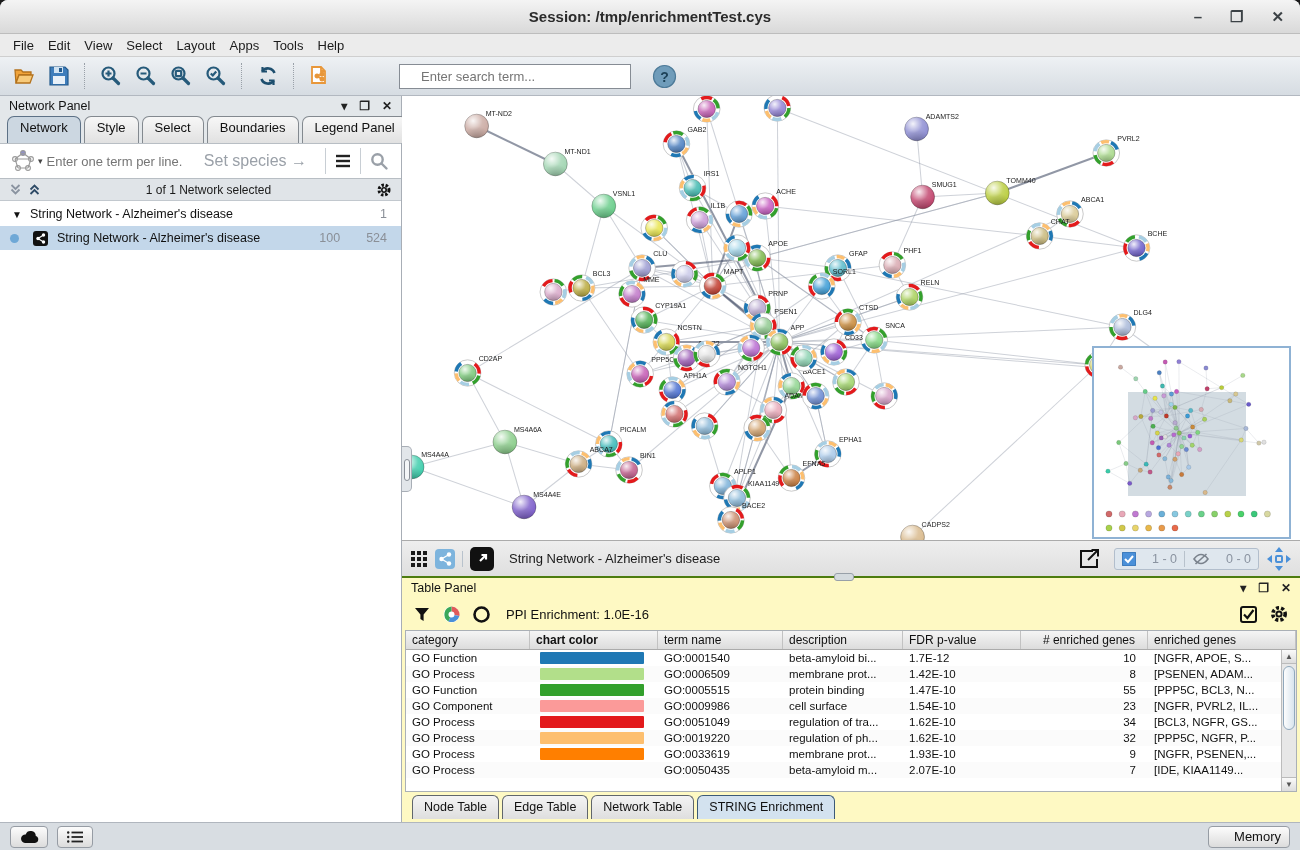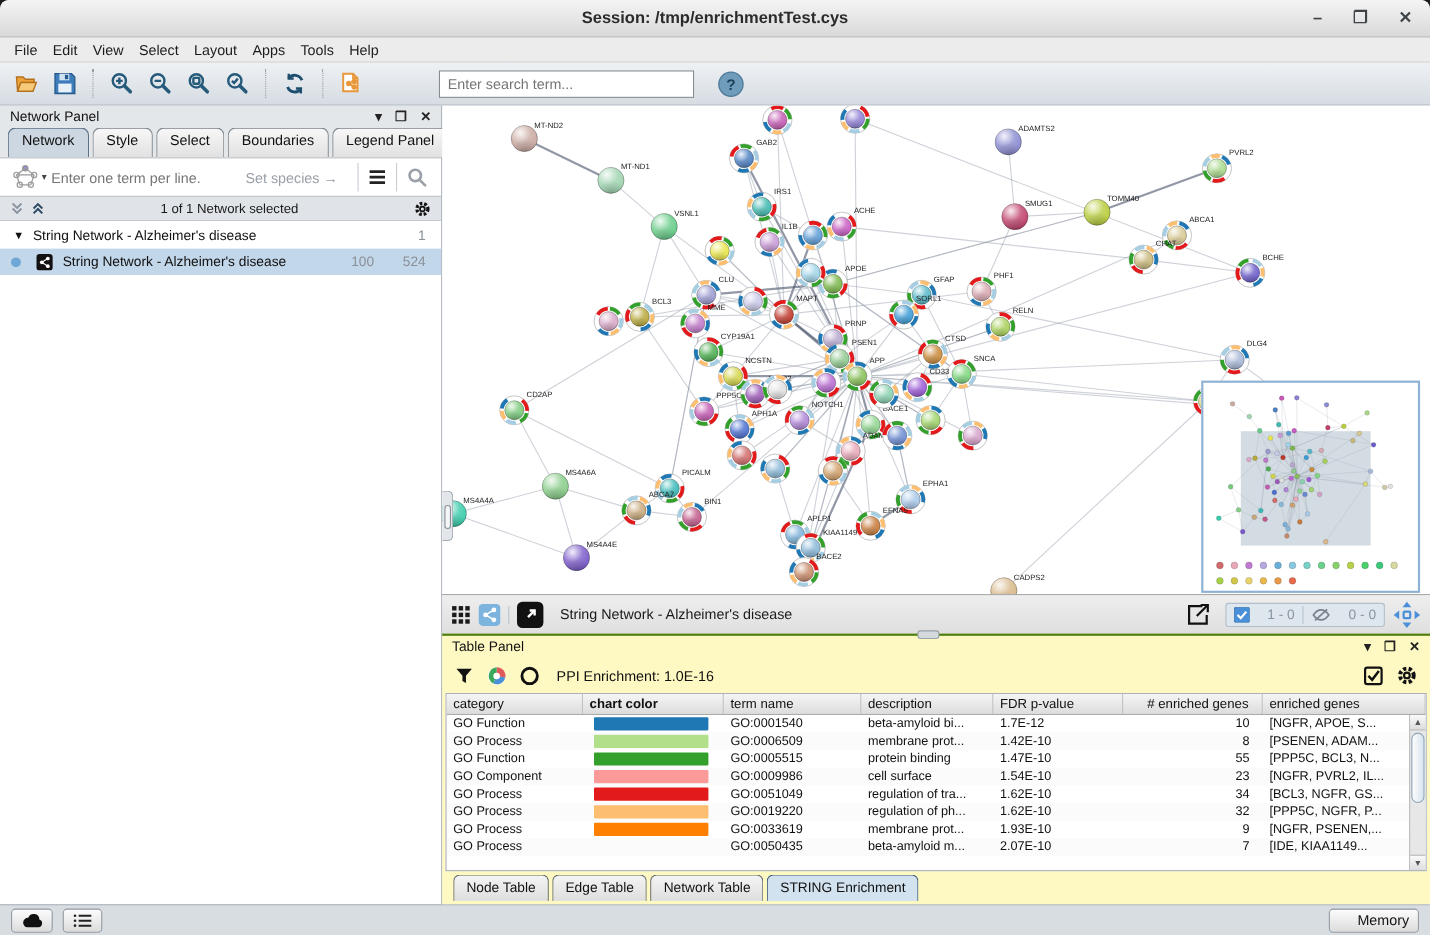--- a/index.html
+++ b/index.html
@@ -14,36 +14,36 @@
 
   
   .menubar { height:23px; background:#ececec; display:flex; align-items:center; padding-left:6px; border-bottom:1px solid #cfcfcf; font-size:13px; color:#1c1c1c; flex:none;}
   .menubar span { padding:2px 7px; }
 
   
   .toolbar { height:39px; background:linear-gradient(#eef1f4,#d6dce2); border-bottom:1px solid #b2b8c0; display:flex; align-items:center; padding:0 8px; gap:3px; flex:none;}
   .tbtn { width:32px; height:30px; display:flex; align-items:center; justify-content:center; border-radius:4px; }
   .tsep { width:2px; height:26px; border-left:1px dotted #99a0a8; margin:0 6px; }
   .search-box { margin-left:60px; }
-  .search-box input { width:232px; height:25px; border:1px solid #868c94; padding:0 7px; font-size:13px; background:#fff; color:#222; }
+  .search-box input { width:232px; height:25px; border:1px solid #868c94; padding:0 21px; font-size:13px; background:#fff; color:#222; }
   .helpbtn { margin-left:14px; }
 
   .content { flex:1; display:flex; min-height:0; }
 
   
   .control-panel { width:402px; flex:none; background:#e3e7ea; border-right:1px solid #a8aeb6; display:flex; flex-direction:column; }
   .panel-header { height:20px; display:flex; align-items:center; padding:0 9px; font-size:12.5px; color:#111; flex:none;}
   .panel-header .sp { flex:1; }
   .ph-icons { display:flex; gap:12px; font-size:12px; color:#222; font-weight:bold; align-items:center; }
   .cp-tabs { height:27px; display:flex; align-items:flex-end; padding-left:7px; gap:3px; flex:none;}
   .tab { border:1px solid #83898f; border-bottom:none; border-radius:7px 7px 0 0; padding:3px 12px 8px; font-size:13px; background:linear-gradient(#f7f7f7,#e1e1e1); color:#111; white-space:nowrap; }
   .tab.active { background:#ccd7e1; border-color:#5d7186; }
   .string-bar { height:36px; background:#fff; border-top:1px solid #b8bec4; border-bottom:1px solid #b8bec4; display:flex; align-items:center; flex:none; padding:0 6px;}
   .string-bar input { border:none; outline:none; flex:1; font-size:13px; color:#444; min-width:10px;}
-  .string-hint { color:#9aa0a8; font-size:13px; margin-right:10px; white-space:nowrap;}
+  .string-hint { color:#9aa0a8; font-size:16px; margin-right:10px; white-space:nowrap;}
   .sb-sep { width:1px; height:26px; background:#c8ced4; margin:0 8px; }
   .sel-bar { height:22px; background:#e0e4e8; display:flex; align-items:center; font-size:12px; color:#1a1a1a; padding:0 9px; border-bottom:1px solid #c2c8ce; flex:none;}
   .sel-bar .txt { flex:1; text-align:center; }
   .tree { background:#fff; flex:1; border-top:1px solid #fff; }
   .tree-row { height:24px; display:flex; align-items:center; font-size:12.5px; color:#111; }
   .tree-row.selected { background:#c3d7ea; }
   .tree-count { color:#8a8f97; }
 
   
   .right-col { flex:1; display:flex; flex-direction:column; min-width:0; position:relative; }

